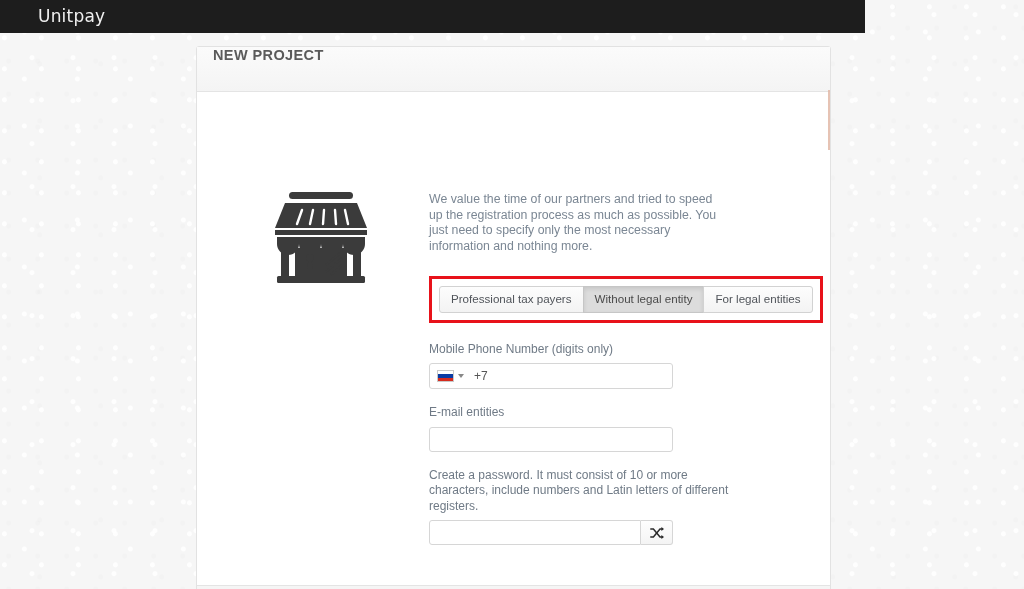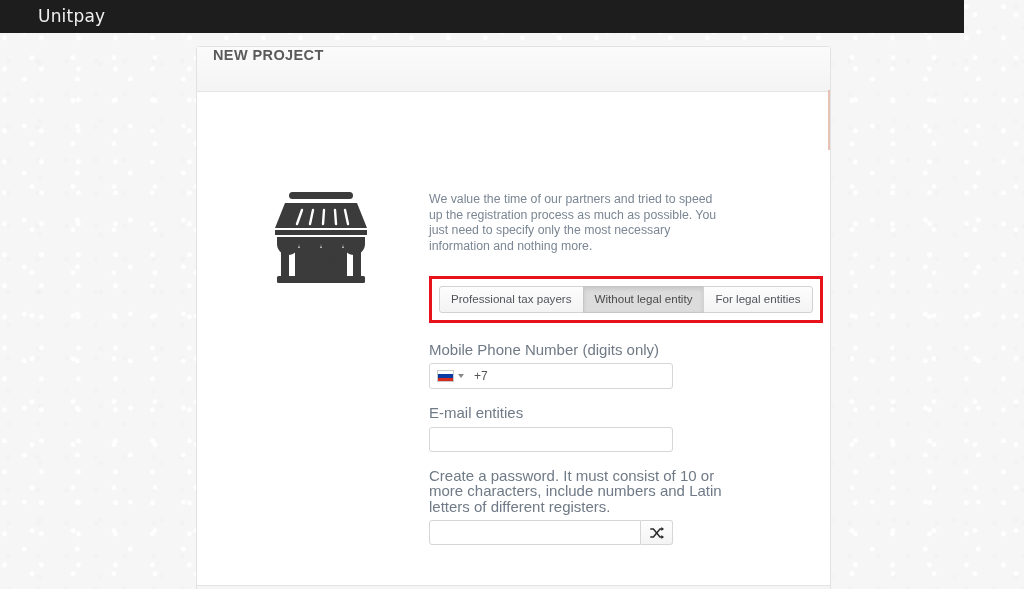--- a/index.html
+++ b/index.html
@@ -27,21 +27,21 @@
       radial-gradient(circle at 30% 85%, rgba(0,0,0,0.012) 0 2px, rgba(0,0,0,0) 3px),
       radial-gradient(circle at 65% 12%, rgba(0,0,0,0.012) 0 2px, rgba(0,0,0,0) 3px);
     background-size: 37px 31px, 53px 47px, 41px 43px, 29px 33px, 61px 57px;
     z-index: 0;
   }
 
   
   .topbar {
     position: absolute;
     top: 0; left: 0;
-    width: 964px;
+    width: 865px;
     height: 33px;
     background: #1d1d1d;
     z-index: 5;
   }
   .brand {
     position: absolute;
     left: 38px;
     top: 6px;
     color: #f0f0f0;
     font-size: 17px;
@@ -135,21 +135,21 @@
   .tab-btn:last-child { border-radius: 0 3px 3px 0; }
   .tab-btn.active {
     background: #dcdcdc;
     border-color: #c6c6c6;
     box-shadow: inset 0 2px 4px rgba(0,0,0,0.10);
     color: #4a4a4a;
   }
 
   
   .field-label {
-    font-size: 15px;
+    font-size: 12px;
     color: #6f7a86;
     margin-bottom: 6px;
     line-height: 15.5px;
     max-width: 300px;
   }
   .field-block { margin-bottom: 16px; }
   .input-row { display: flex; }
   .txt-input {
     width: 244px;
     height: 25px;

